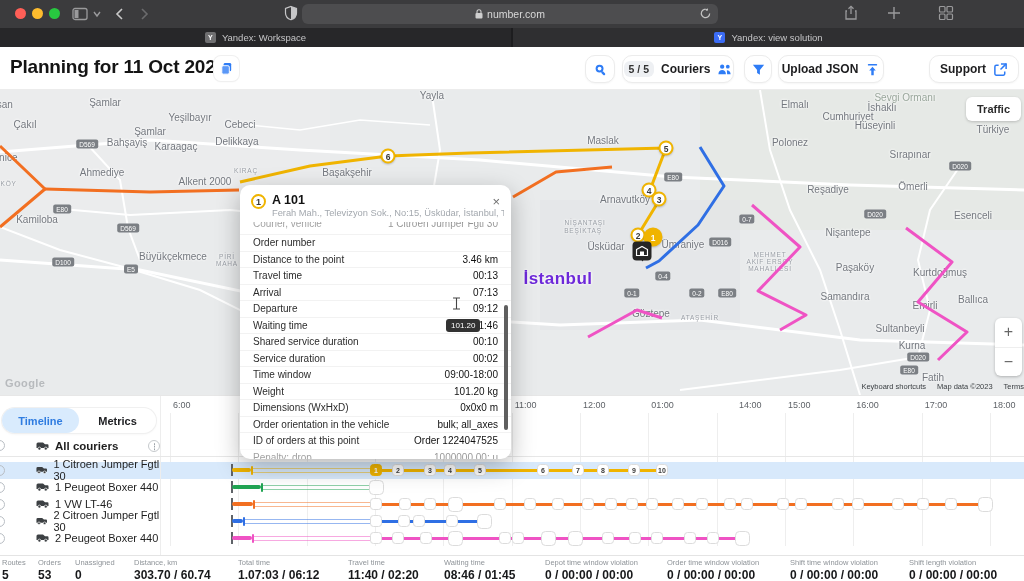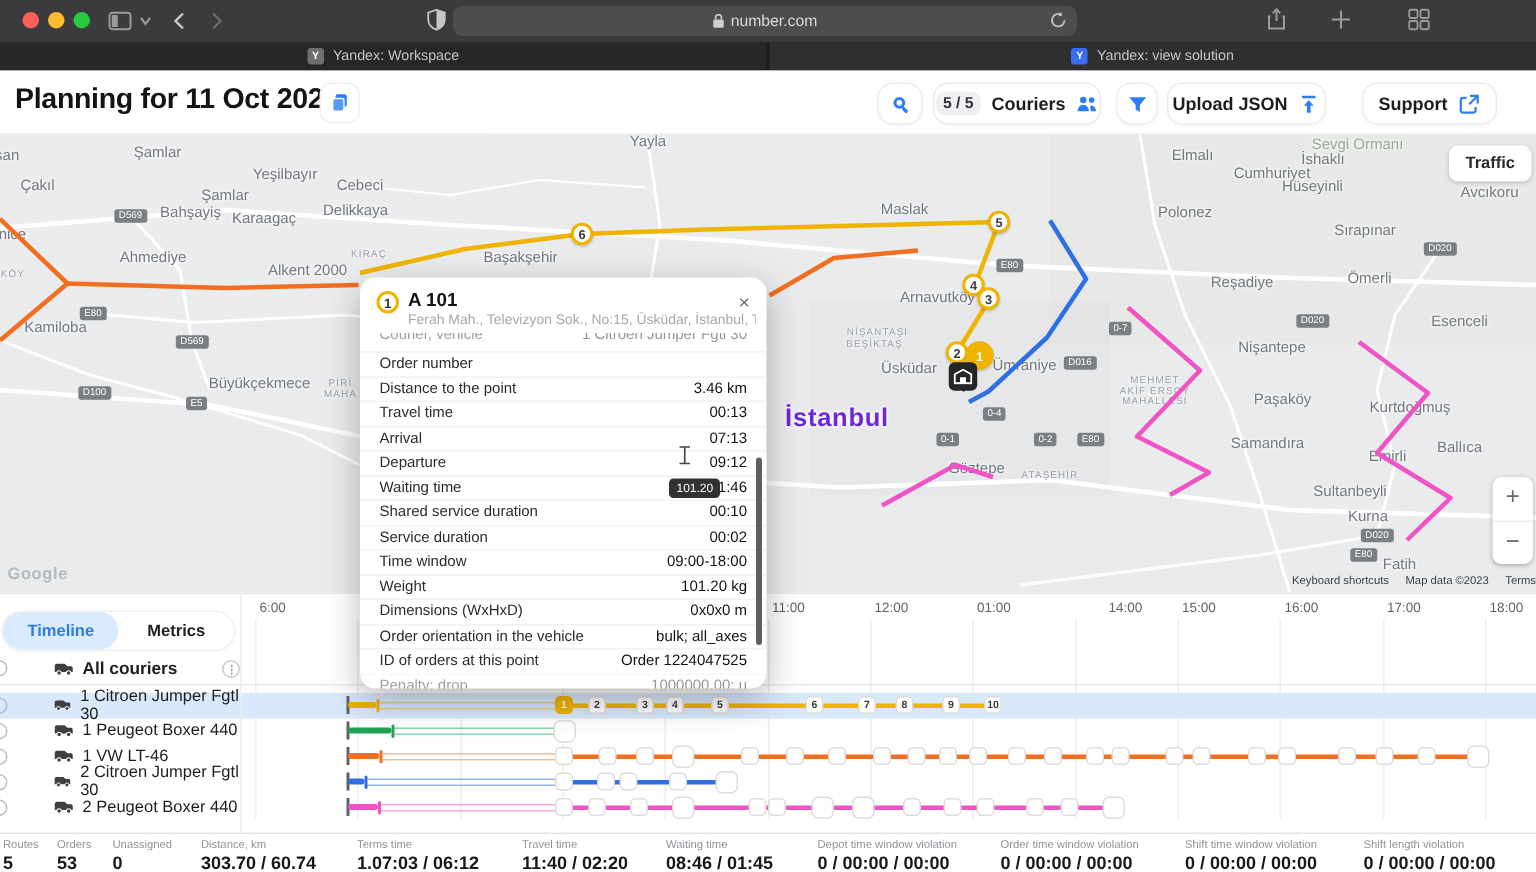--- a/index.html
+++ b/index.html
@@ -225,21 +225,21 @@
         <path d="M2 3 H14 L9.5 8.5 V13.5 L6.5 11.8 V8.5 Z" fill="#2e7cf6"></path>
       </svg>
   </div>
   <div class="hbtn" style="left:778px;width:106px">
     <span>Upload JSON</span>
     <svg class="hico" viewBox="0 0 16 16">
         <rect x="3" y="2" width="10" height="1.8" rx="0.9" fill="#2e7cf6"></rect>
         <path d="M8 5 L11.5 9 H9.3 V14 H6.7 V9 H4.5 Z" fill="#2e7cf6"></path>
       </svg>
   </div>
-  <div class="hbtn" style="left:908px;width:90px">
+  <div class="hbtn" style="left:929px;width:90px">
     <span>Support</span>
     <svg class="hico" viewBox="0 0 16 16">
         <path d="M6 3.5 H3.5 A1.5 1.5 0 0 0 2 5 V12.5 A1.5 1.5 0 0 0 3.5 14 H11 A1.5 1.5 0 0 0 12.5 12.5 V10" fill="none" stroke="#2e7cf6" stroke-width="1.6"></path>
         <path d="M8.5 2 H14 V7.5" fill="none" stroke="#2e7cf6" stroke-width="1.6"></path>
         <path d="M14 2 L8 8" stroke="#2e7cf6" stroke-width="1.6"></path>
       </svg>
   </div>
 </div>
 
 <div class="map">
@@ -288,21 +288,21 @@
       <div class="map-label caps" style="left: 227px; top: 166px;">PİRİ</div>
       <div class="map-label caps" style="left: 227px; top: 173px;">MAHA</div>
       <div class="map-label" style="left: 432px; top: 5px;">Yayla</div>
       <div class="map-label" style="left: 347px; top: 82px;">Başakşehir</div>
       <div class="map-label" style="left: 603px; top: 50px;">Maslak</div>
       <div class="map-label" style="left: 795px; top: 14px;">Elmalı</div>
       <div class="map-label" style="left: 848px; top: 26px;">Cumhuriyet</div>
       <div class="map-label" style="left: 882px; top: 17px;">İshaklı</div>
       <div class="map-label forest" style="left: 905px; top: 7px;">Sevgi Ormanı</div>
       <div class="map-label" style="left: 875px; top: 35px;">Hüseyinli</div>
-      <div class="map-label" style="left: 993px; top: 39px;">Avcıkoru</div>
+      <div class="map-label" style="left: 993px; top: 39px;">Türkiye</div>
       <div class="map-label" style="left: 790px; top: 52px;">Polonez</div>
       <div class="map-label" style="left: 910px; top: 64px;">Sırapınar</div>
       <div class="map-label" style="left: 913px; top: 96px;">Ömerli</div>
       <div class="map-label" style="left: 973px; top: 125px;">Esenceli</div>
       <div class="map-label" style="left: 828px; top: 99px;">Reşadiye</div>
       <div class="map-label" style="left: 848px; top: 142px;">Nişantepe</div>
       <div class="map-label" style="left: 855px; top: 177px;">Paşaköy</div>
       <div class="map-label" style="left: 940px; top: 182px;">Kurtdoğmuş</div>
       <div class="map-label" style="left: 845px; top: 206px;">Samandıra</div>
       <div class="map-label" style="left: 973px; top: 209px;">Ballıca</div>
@@ -633,21 +633,21 @@
     </div>
     <div class="stat" style="left: 75px;">
       <div class="sl">Unassigned</div>
       <div class="sv">0</div>
     </div>
     <div class="stat" style="left: 134px;">
       <div class="sl">Distance, km</div>
       <div class="sv">303.70 / 60.74</div>
     </div>
     <div class="stat" style="left: 238px;">
-      <div class="sl">Terms time</div>
+      <div class="sl">Total time</div>
       <div class="sv">1.07:03 / 06:12</div>
     </div>
     <div class="stat" style="left: 348px;">
       <div class="sl">Travel time</div>
       <div class="sv">11:40 / 02:20</div>
     </div>
     <div class="stat" style="left: 444px;">
       <div class="sl">Waiting time</div>
       <div class="sv">08:46 / 01:45</div>
     </div>

